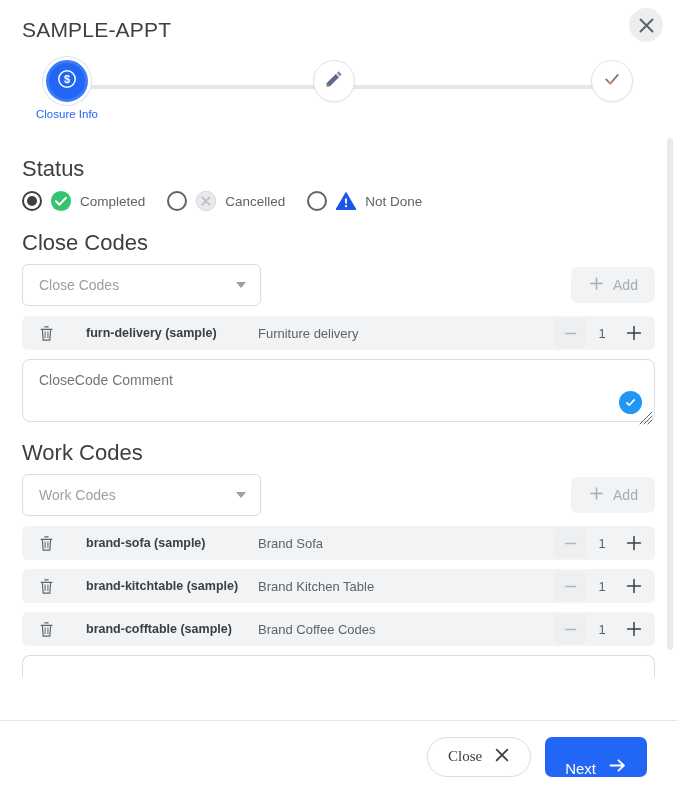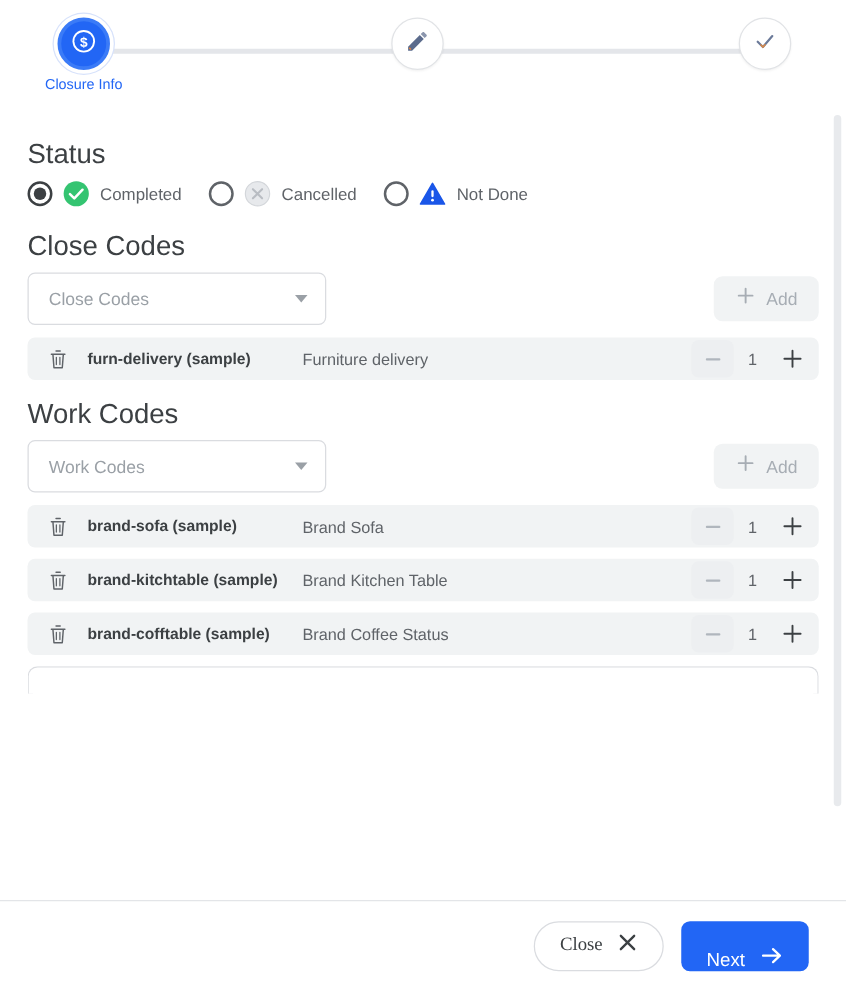--- a/index.html
+++ b/index.html
@@ -221,21 +221,21 @@
     width: 24px;
     display: flex;
     align-items: center;
     justify-content: center;
     cursor: pointer;
   }
   .code-name {
     font-size: 12.5px;
     font-weight: bold;
     color: #3c4043;
-    margin-left: 12px;
+    margin-left: 28px;
     width: 172px;
     flex: 0 0 auto;
     white-space: nowrap;
   }
   .code-desc {
     font-size: 13px;
     color: #5f6368;
     flex: 1 1 auto;
     white-space: nowrap;
   }
@@ -342,20 +342,30 @@
     cursor: pointer;
     font-size: 15px;
     color: #fff;
   }
 </style>
 </head>
 <body>
 
 <div class="dialog">
 
+  <div class="header">
+    <h1 class="dialog-title">SAMPLE-APPT</h1>
+    <div class="close-circle">
+      <span>
+        <svg width="17" height="17" viewBox="0 0 17 17">
+          <path d="M2.5 2.5 L14.5 14.5 M14.5 2.5 L2.5 14.5" stroke="#5f6368" stroke-width="2" stroke-linecap="round"></path>
+        </svg>
+      </span>
+    </div>
+  </div>
 
   <div class="stepper">
     <div class="stepper-track"></div>
 
     <div class="step step-1">
       <div class="step-node active">
         <span>
           <svg width="24" height="24" viewBox="0 0 24 24">
             <circle cx="12" cy="12" r="9" fill="#ffffff"></circle>
             <circle cx="12" cy="12" r="7.5" fill="#2266f5"></circle>
@@ -466,20 +476,33 @@
         </span>
         <span class="qty-val">1</span>
         <span class="qty-btn">
           <svg width="18" height="18" viewBox="0 0 20 20">
               <path d="M10 2.8 V17.2 M2.8 10 H17.2" stroke="#3c4043" stroke-width="1.7" stroke-linecap="round"></path>
             </svg>
         </span>
       </span>
     </div>
 
+    <div class="textarea-wrap">
+      <textarea class="textarea-box" placeholder="CloseCode Comment" style=""></textarea>
+      <div class="ta-confirm">
+        <svg width="13" height="13" viewBox="0 0 16 16">
+          <path d="M3.5 8.4 L6.4 11.3 L12.5 4.8" fill="none" stroke="#fff" stroke-width="2" stroke-linecap="round" stroke-linejoin="round"></path>
+        </svg>
+      </div>
+      <span class="ta-resize">
+        <svg width="14" height="14" viewBox="0 0 14 14">
+          <path d="M13 5 L5 13 M13 9 L9 13 M13 1 L1 13" stroke="#5f6368" stroke-width="1" stroke-linecap="round"></path>
+        </svg>
+      </span>
+    </div>
 
     <h2 class="section-title tight">Work Codes</h2>
 
     <div class="select-row">
       <div class="select-box">
         <span class="select-value">Work Codes</span>
         <span class="caret"></span>
       </div>
       <div class="add-btn">
         <span>
@@ -540,21 +563,21 @@
     </div>
 
     <div class="code-row">
       <span class="trash">
         <svg width="15" height="17" viewBox="0 0 18 20">
           <path d="M2.5 5 H15.5 M7 2 H11 M4 5 L5 18 H13 L14 5" fill="none" stroke="#5f6368" stroke-width="1.4" stroke-linecap="round" stroke-linejoin="round"></path>
           <path d="M7.3 8 V15 M10.7 8 V15" stroke="#5f6368" stroke-width="1.2" stroke-linecap="round"></path>
         </svg>
       </span>
       <span class="code-name">brand-cofftable (sample)</span>
-      <span class="code-desc">Brand Coffee Status</span>
+      <span class="code-desc">Brand Coffee Codes</span>
       <span class="qty">
         <span class="qty-btn minus">
           <svg width="15" height="15" viewBox="0 0 18 18">
               <path d="M3 9 H15" stroke="#b0b6bd" stroke-width="2" stroke-linecap="round"></path>
             </svg>
         </span>
         <span class="qty-val">1</span>
         <span class="qty-btn">
           <svg width="18" height="18" viewBox="0 0 20 20">
               <path d="M10 2.8 V17.2 M2.8 10 H17.2" stroke="#3c4043" stroke-width="1.7" stroke-linecap="round"></path>

